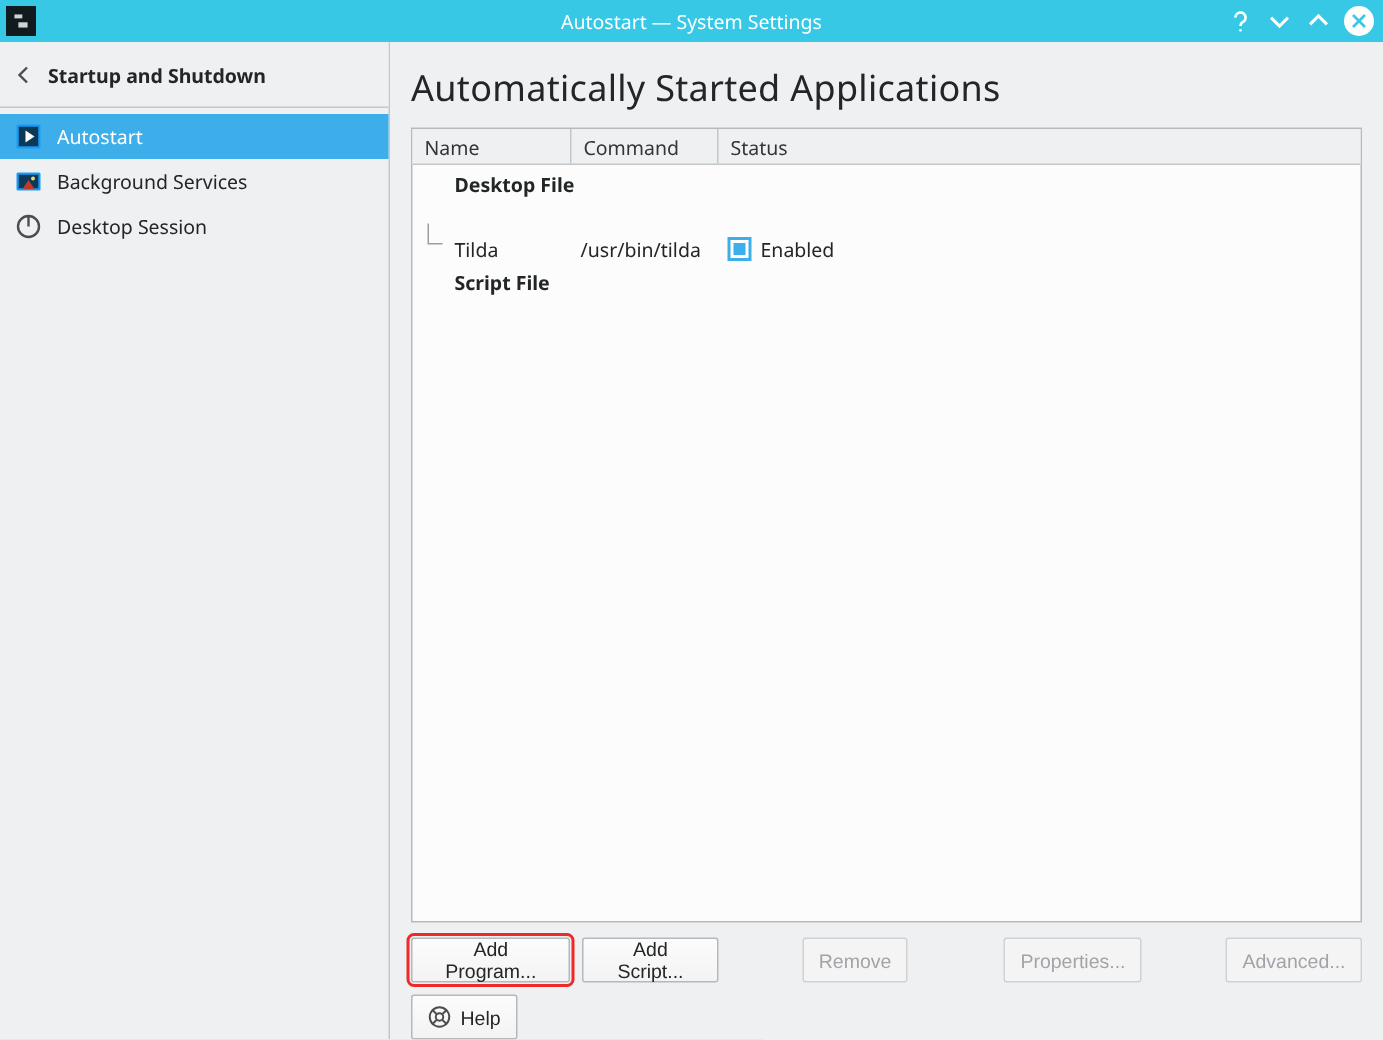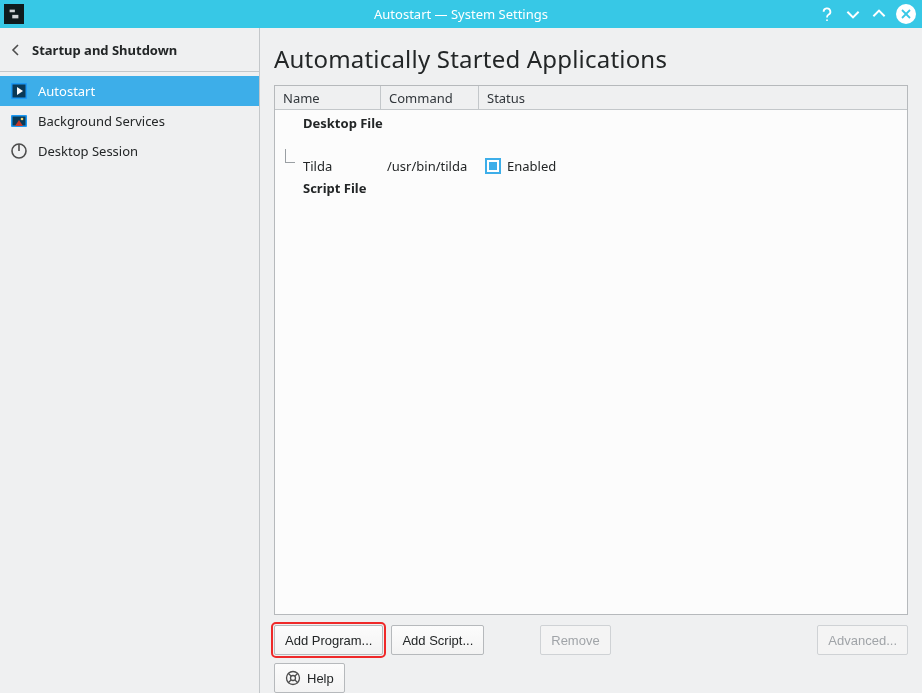--- a/index.html
+++ b/index.html
@@ -181,20 +181,23 @@
           <span>Add Program...</span>
         </button>
         <button class="btn">
           <span>Add Script...</span>
         </button>
         <button class="btn disabled">
           <span>Remove</span>
         </button>
         <span class="spacer"></span>
         <button class="btn disabled">
+          <span>Properties...</span>
+        </button>
+        <button class="btn disabled">
           <span>Advanced...</span>
         </button>
       </div>
 
       <div class="btnrow2">
         <button class="btn">
           <span class="bicon">
             <svg viewBox="0 0 16 16" fill="none" stroke="#4d4d4d" stroke-width="1.3">
                 <circle cx="8" cy="8" r="6.5"></circle>
                 <circle cx="8" cy="8" r="2.5"></circle>

